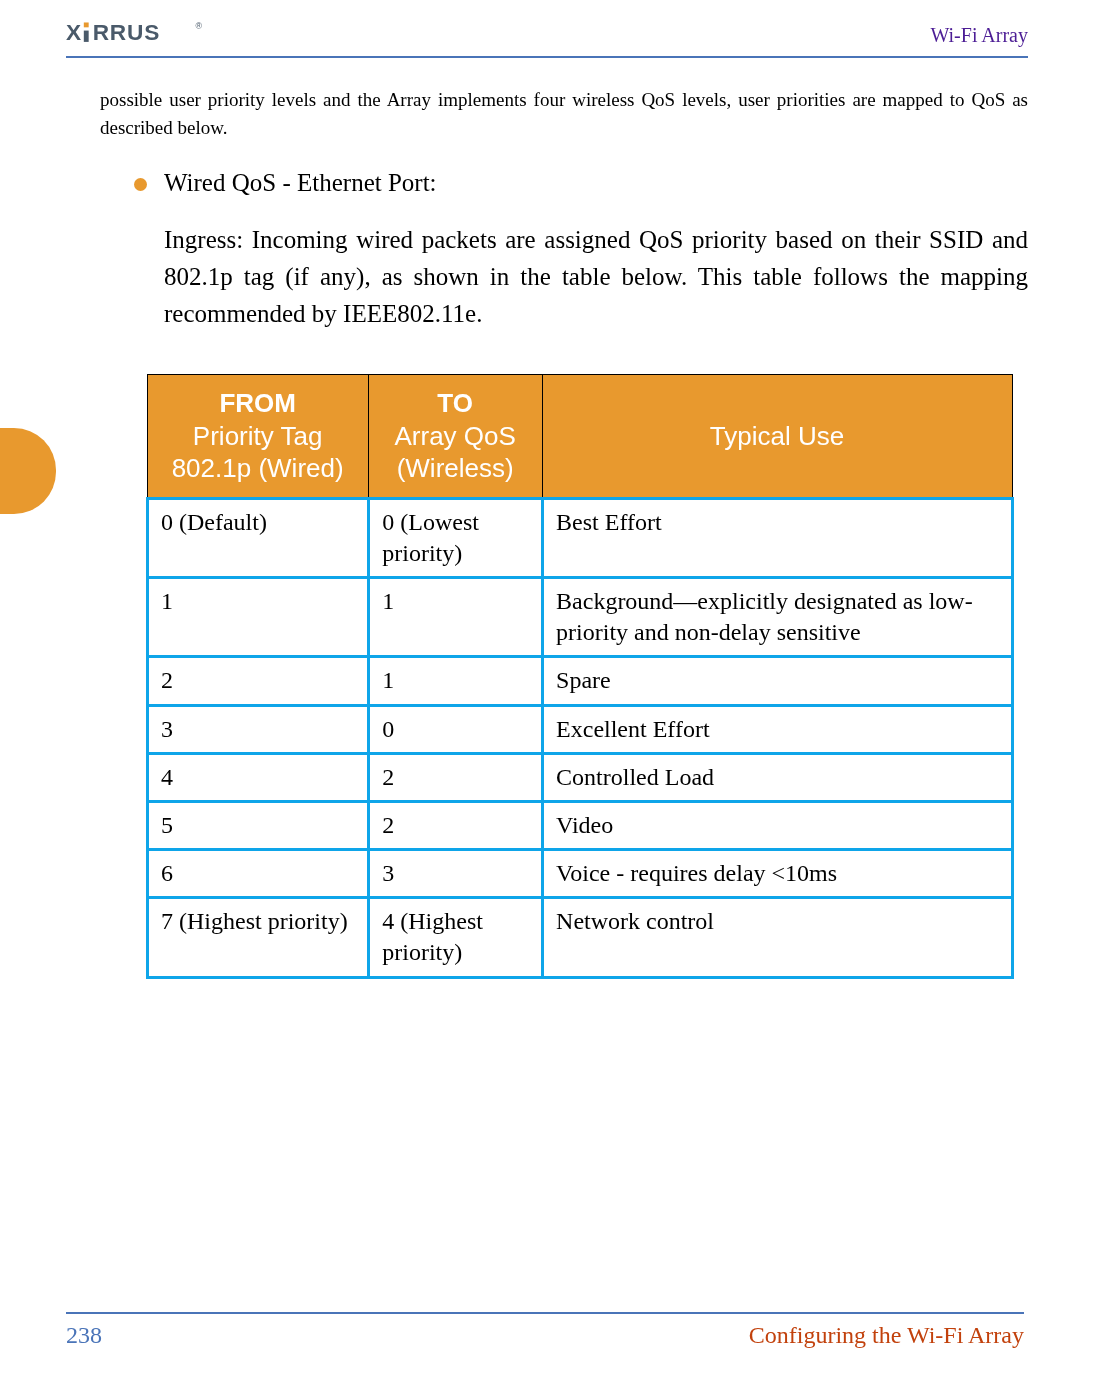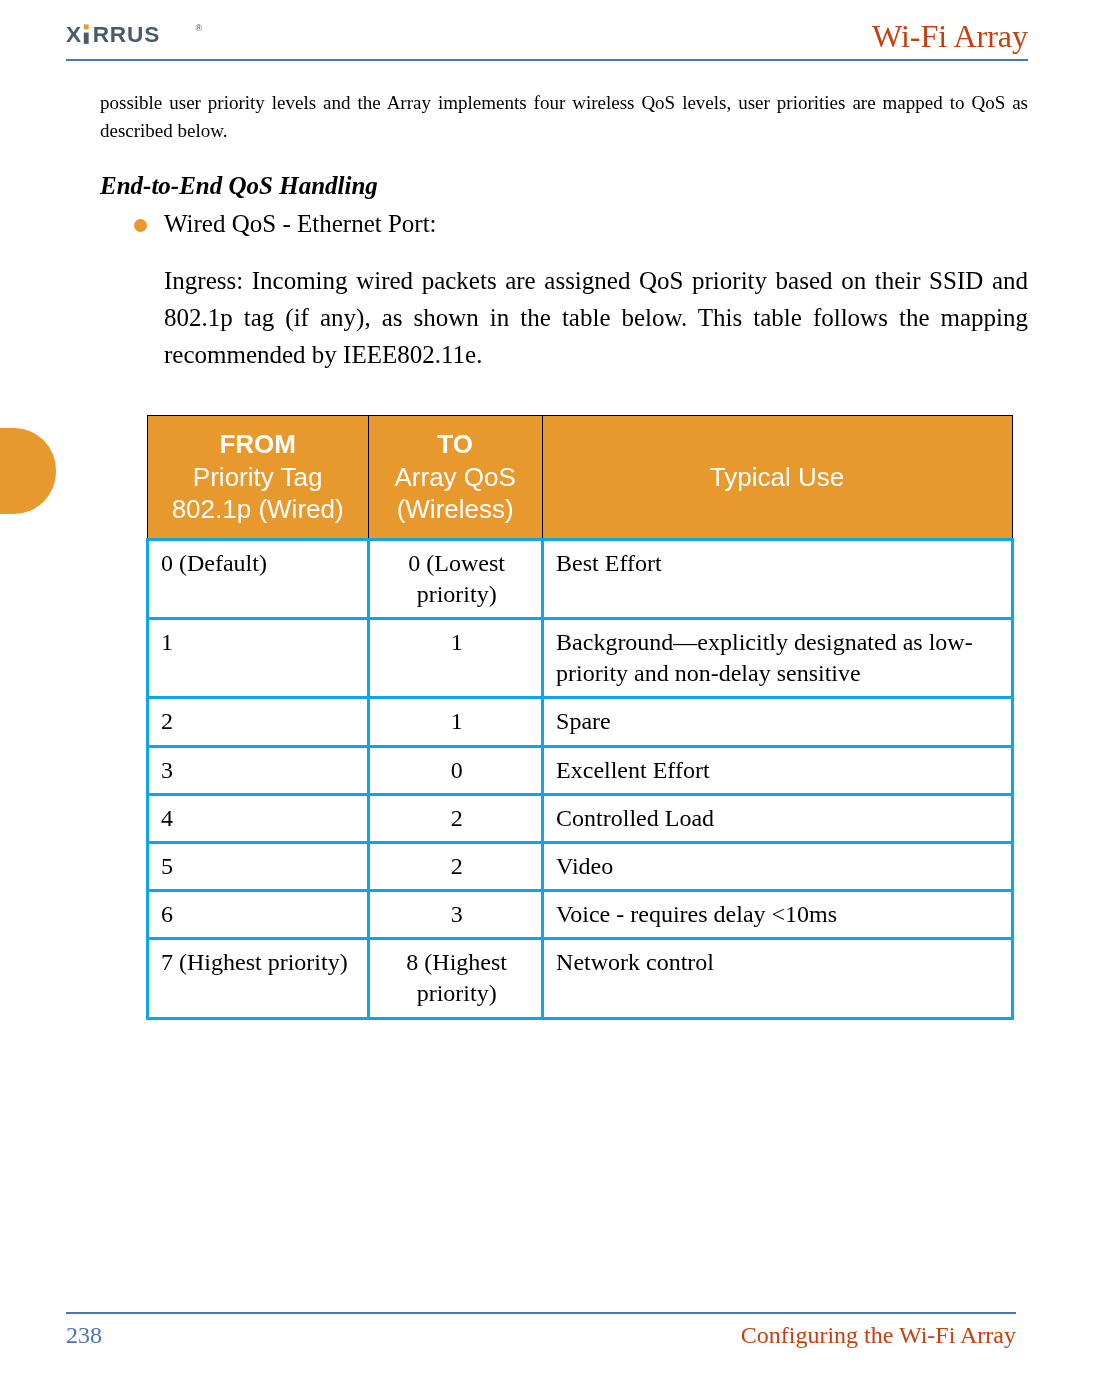--- a/index.html
+++ b/index.html
@@ -24,22 +24,22 @@
       padding-bottom: 4px;
       margin-bottom: 28px;
     }
     .logo {
       display: flex;
       align-items: baseline;
       gap: 2px;
       height: 34px;
     }
     .header-title {
-      color: #c2410c;
-      font-size: 32px;
+      color: #4c1d95;
+      font-size: 20px;
     }
     .intro-para {
       font-size: 19px;
       line-height: 1.45;
       text-align: justify;
       margin-bottom: 28px;
       padding-left: 34px;
     }
     .subheading {
       font-style: italic;
@@ -102,25 +102,25 @@
     .qos-table th.col-from { width: 222px; text-align: center;}
     .qos-table th.col-to { width: 174px; }
     .qos-table th.col-use { width: 472px; }
     .qos-table td {
       border: 3px solid #0ea5e9;
       padding: 7px 10px 7px 12px;
       vertical-align: top;
       font-size: 24px;
       line-height: 1.3;
     }
-    .qos-table td.col-to { text-align: center; }
+    .qos-table td.col-to { }
     .footer {
       position: absolute;
       left: 66px;
-      right: 78px;
+      right: 70px;
       bottom: 32px;
       border-top: 2px solid #4a74b8;
       padding-top: 8px;
       display: flex;
       justify-content: space-between;
       align-items: center;
     }
     .page-num {
       color: #4a74b8;
       font-size: 24px;
@@ -148,21 +148,20 @@
         </g>
         <text x="33" y="26" font-family="Arial Black, Arial" font-weight="900" font-size="28" fill="#4a5a6a" letter-spacing="1">RRUS</text>
         <text x="160" y="12" font-family="Arial" font-size="11" fill="#4a5a6a">®</text>
       </svg>
     </div>
     <div class="header-title">Wi-Fi Array</div>
   </div>
 
   <p class="intro-para">possible user priority levels and the Array implements four wireless QoS levels, user priorities are mapped to QoS as described below.</p>
 
-  <div class="subheading">End-to-End QoS Handling</div>
 
   <div class="bullet-block">
     <div class="bullet-dot"></div>
     <div class="bullet-title">Wired QoS - Ethernet Port:</div>
     <div class="bullet-body">Ingress: Incoming wired packets are assigned QoS priority based on their SSID and 802.1p tag (if any), as shown in the table below. This table follows the mapping recommended by IEEE802.11e.</div>
   </div>
 
   <table class="qos-table">
     <thead>
       <tr>
@@ -208,21 +207,21 @@
         <td class="col-to">2</td>
         <td class="col-use">Video</td>
       </tr>
       <tr>
         <td class="col-from">6</td>
         <td class="col-to">3</td>
         <td class="col-use">Voice - requires delay &lt;10ms</td>
       </tr>
       <tr>
         <td class="col-from">7 (Highest priority)</td>
-        <td class="col-to">8 (Highest priority)</td>
+        <td class="col-to">4 (Highest priority)</td>
         <td class="col-use">Network control</td>
       </tr>
     </tbody>
   </table>
 
   <div class="footer">
     <div class="page-num">238</div>
     <div class="footer-title">Configuring the Wi-Fi Array</div>
   </div>
 

